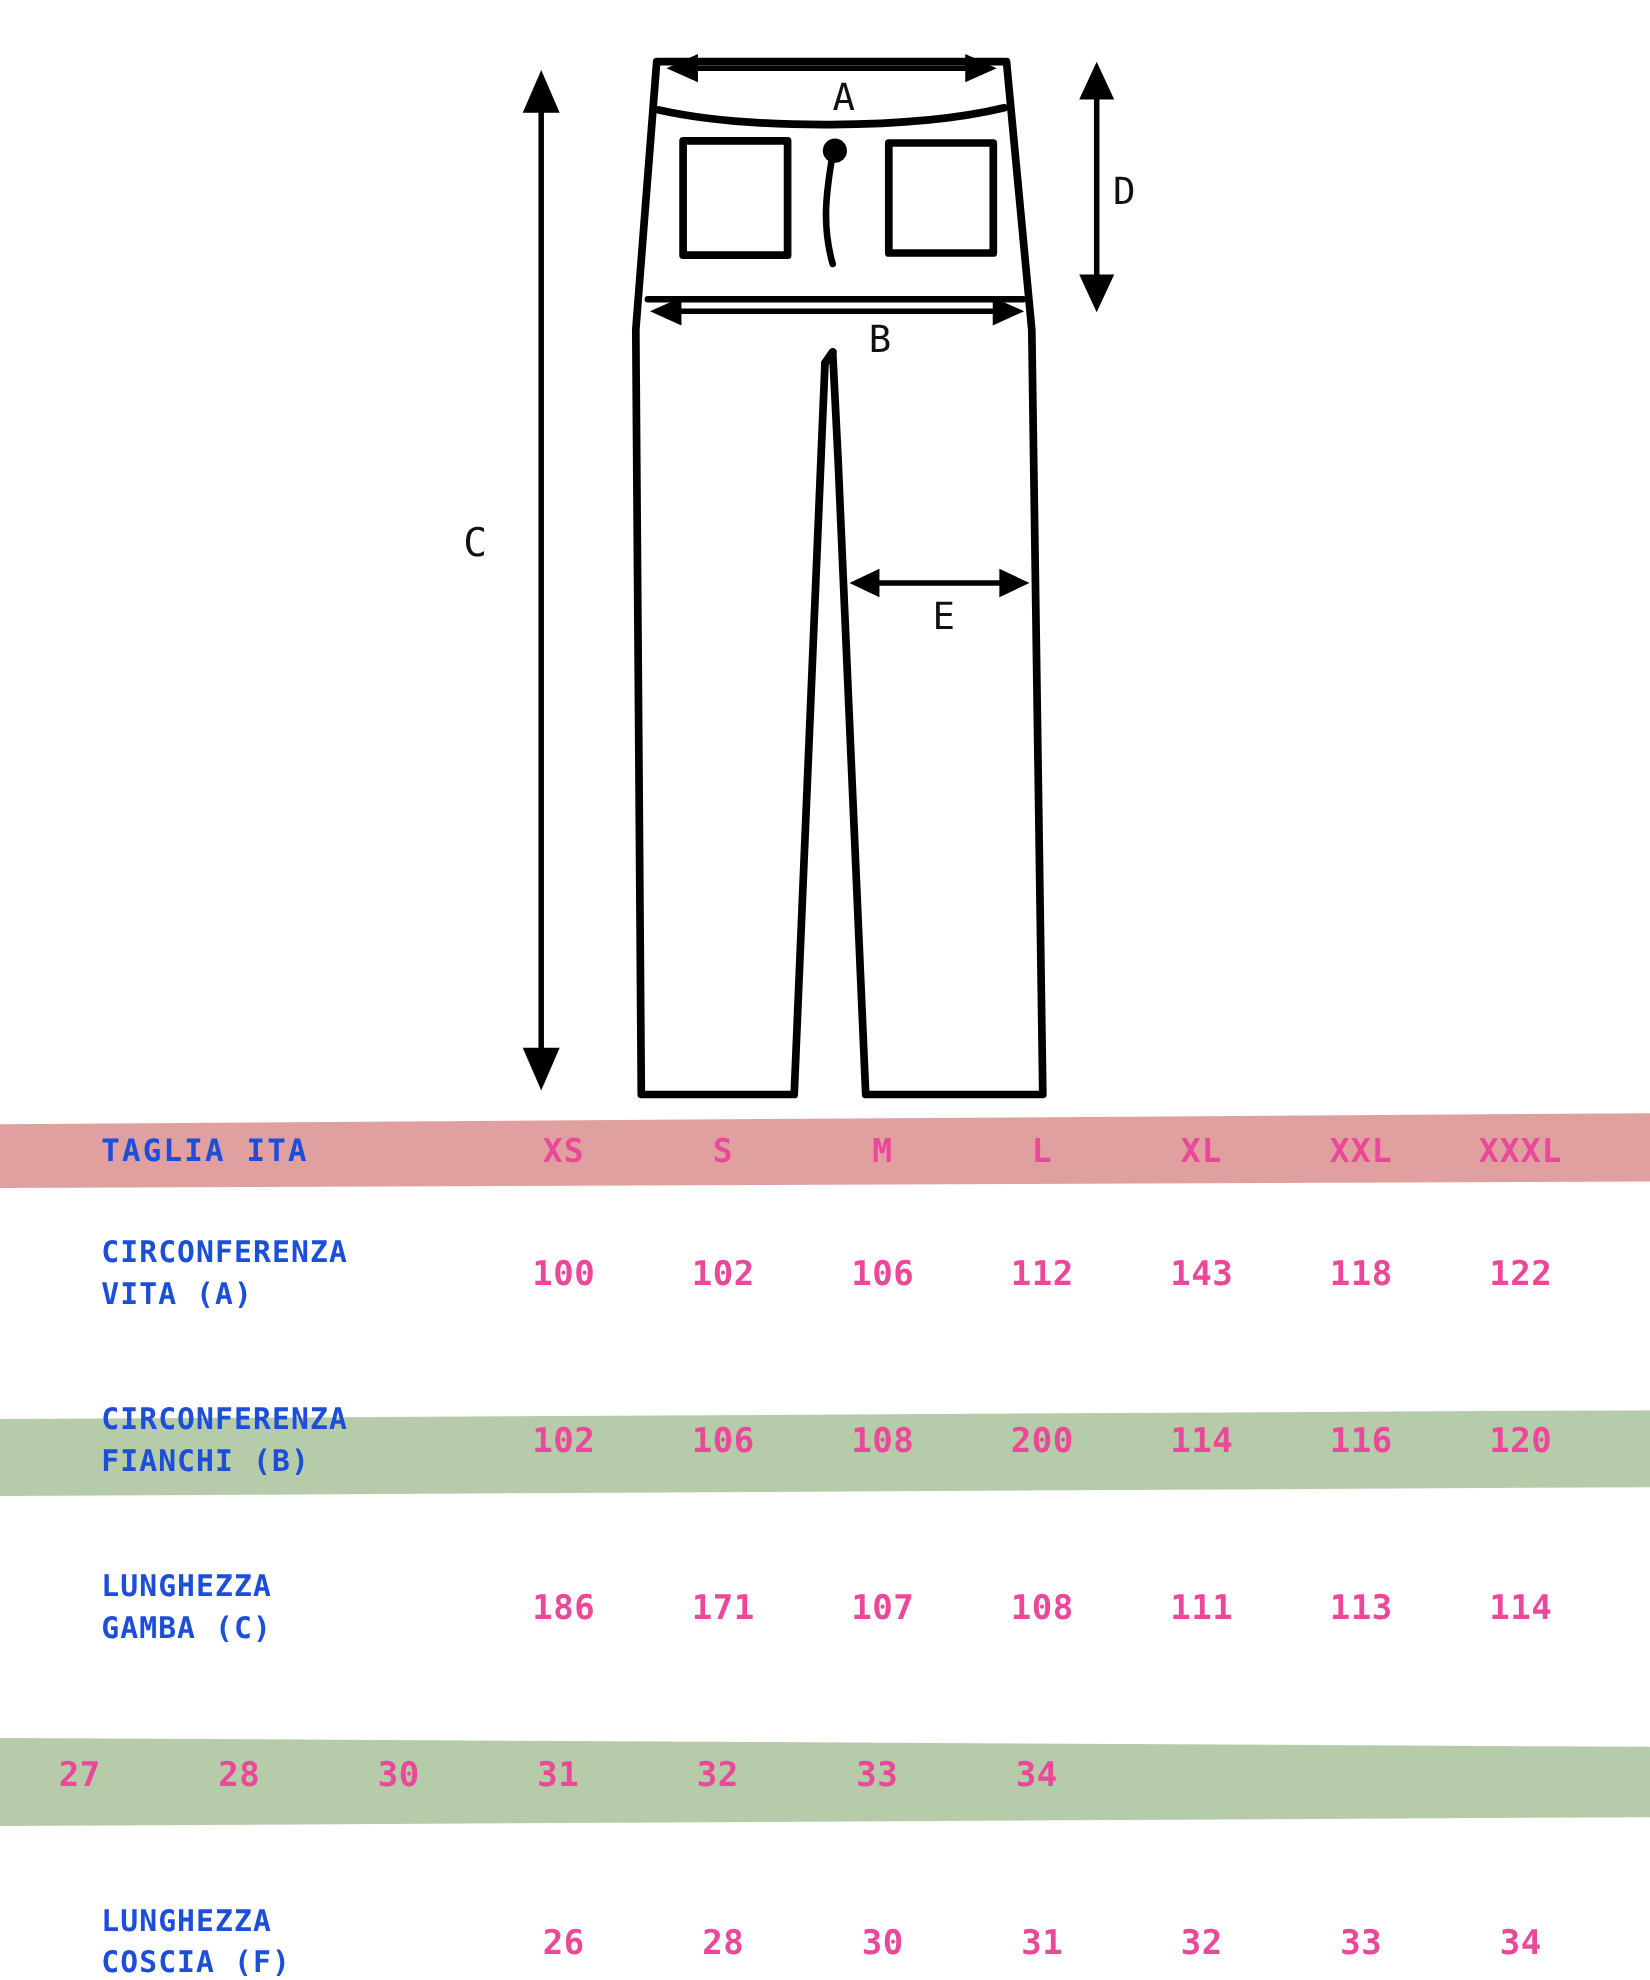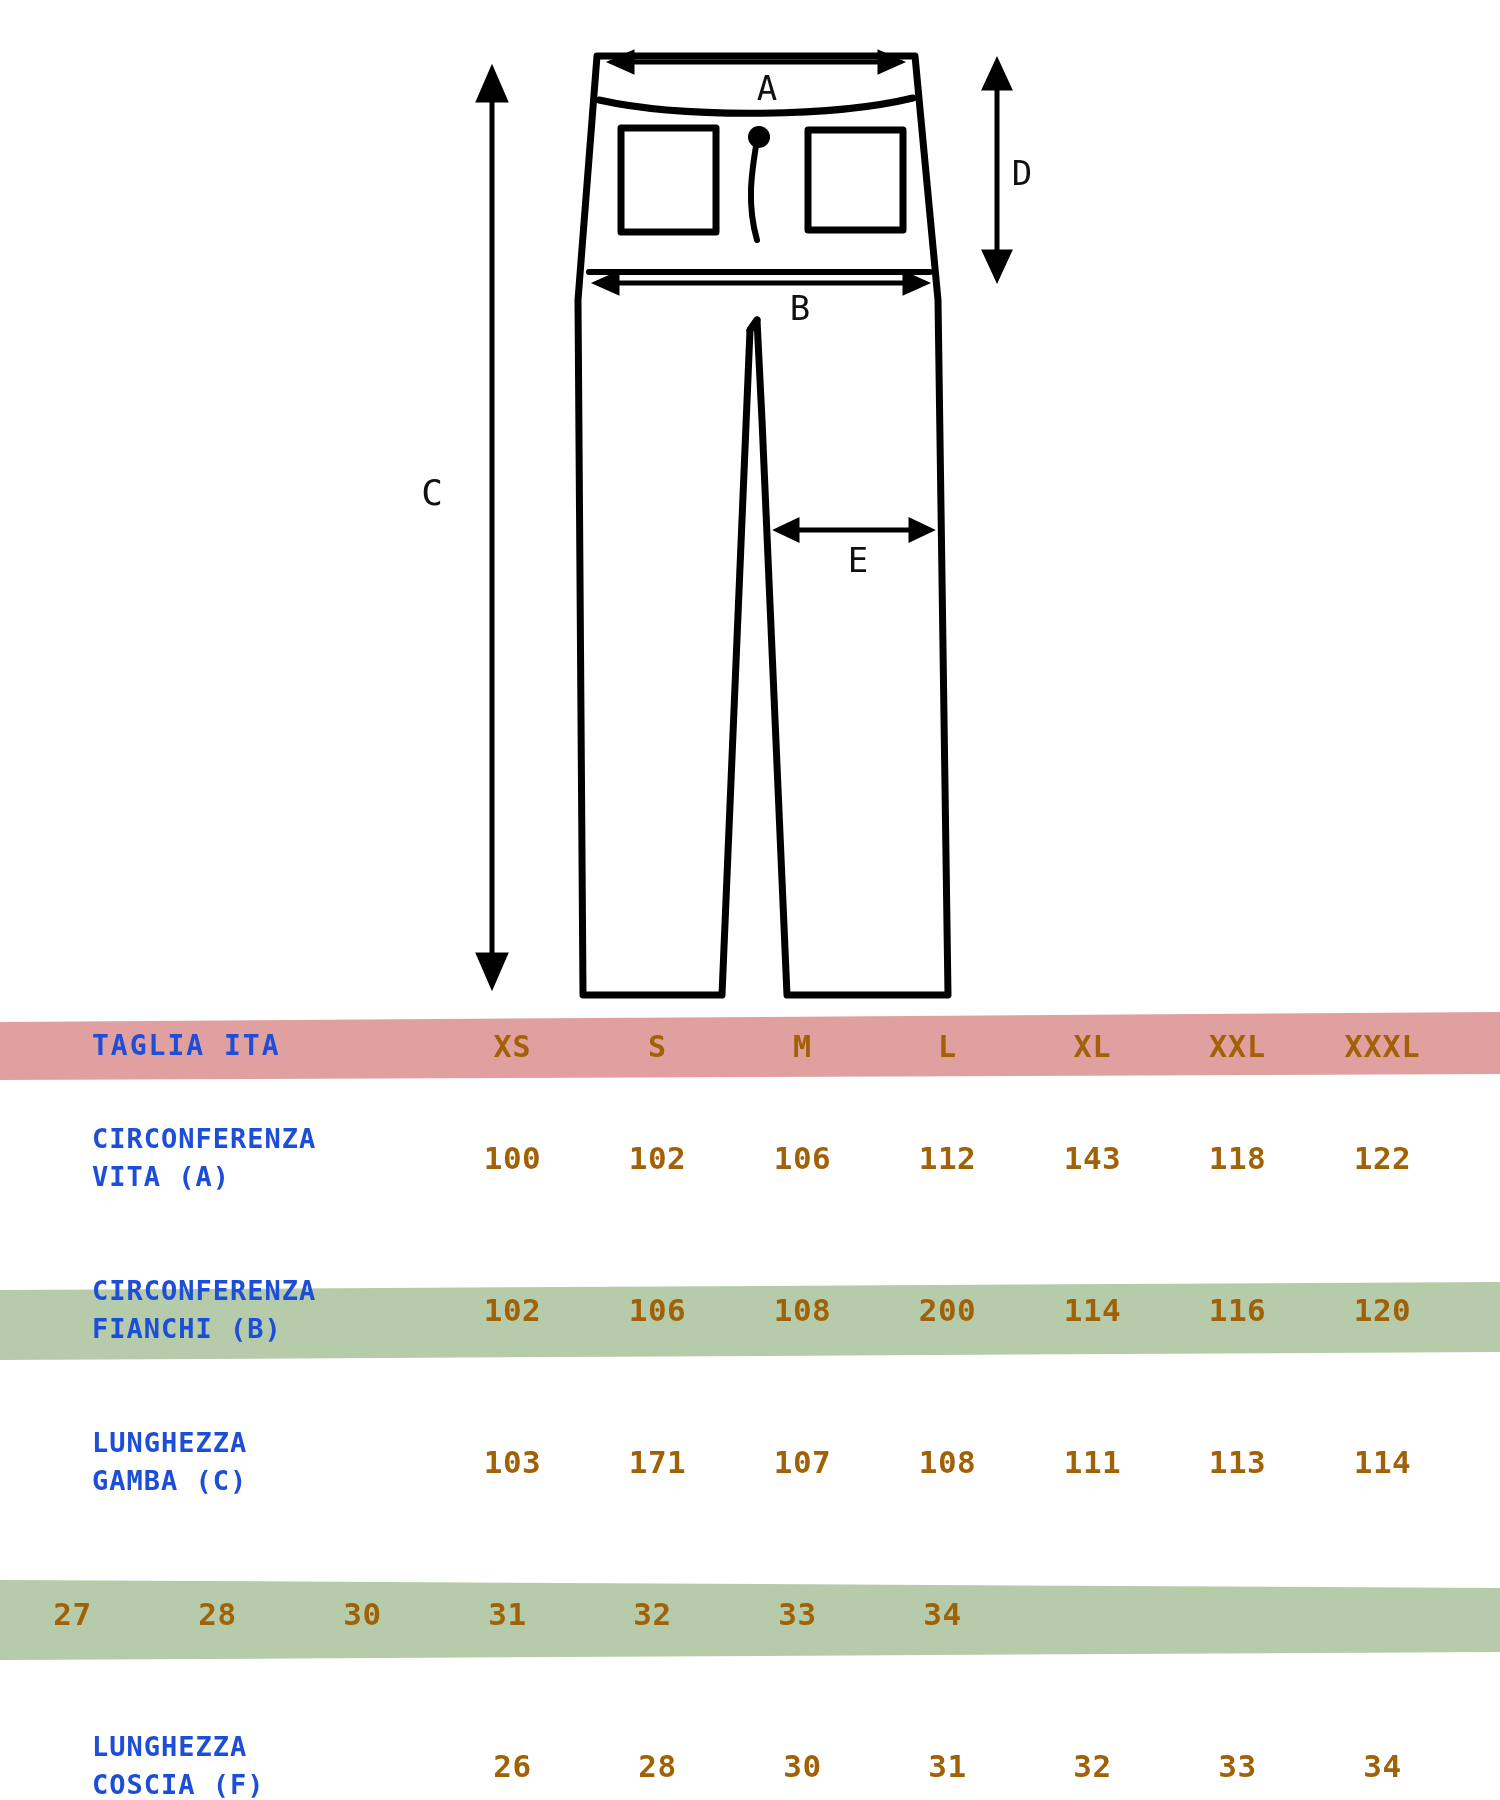--- a/index.html
+++ b/index.html
@@ -76,21 +76,21 @@
     letter-spacing: 1px;
     color: #1d4ed8;
     font-weight: 700;
     white-space: pre-line;
   }
   .val-cell {
     width: 145px;
     text-align: center;
     font-size: 31px;
     font-weight: 700;
-    color: #a16207;
+    color: #ec4899;
     letter-spacing: 0.5px;
   }
 
   .header-row .label-cell {
     font-size: 28px;
     letter-spacing: 2px;
   }
   .header-row .val-cell {
     font-size: 30px;
     letter-spacing: 1px;
@@ -221,21 +221,21 @@
       <div class="val-cell">114</div>
       <div class="val-cell">116</div>
       <div class="val-cell">120</div>
     </div>
   </div>
 
   <div class="row">
     <div class="row-inner">
       <div class="label-cell">LUNGHEZZA
 GAMBA (C)</div>
-      <div class="val-cell">103</div>
+      <div class="val-cell">186</div>
       <div class="val-cell">171</div>
       <div class="val-cell">107</div>
       <div class="val-cell">108</div>
       <div class="val-cell">111</div>
       <div class="val-cell">113</div>
       <div class="val-cell">114</div>
     </div>
   </div>
 
   <div class="row">

